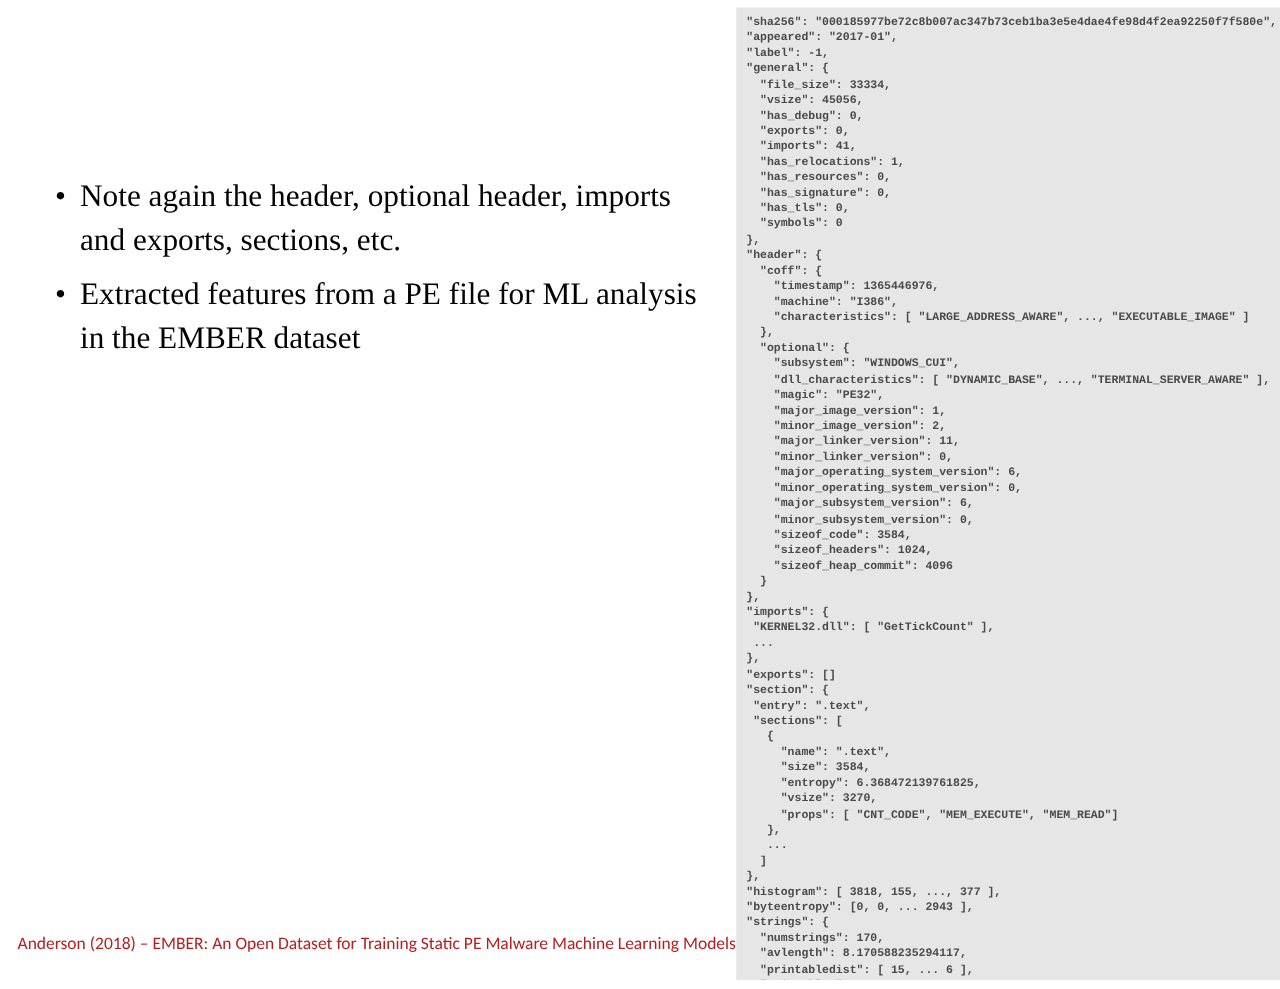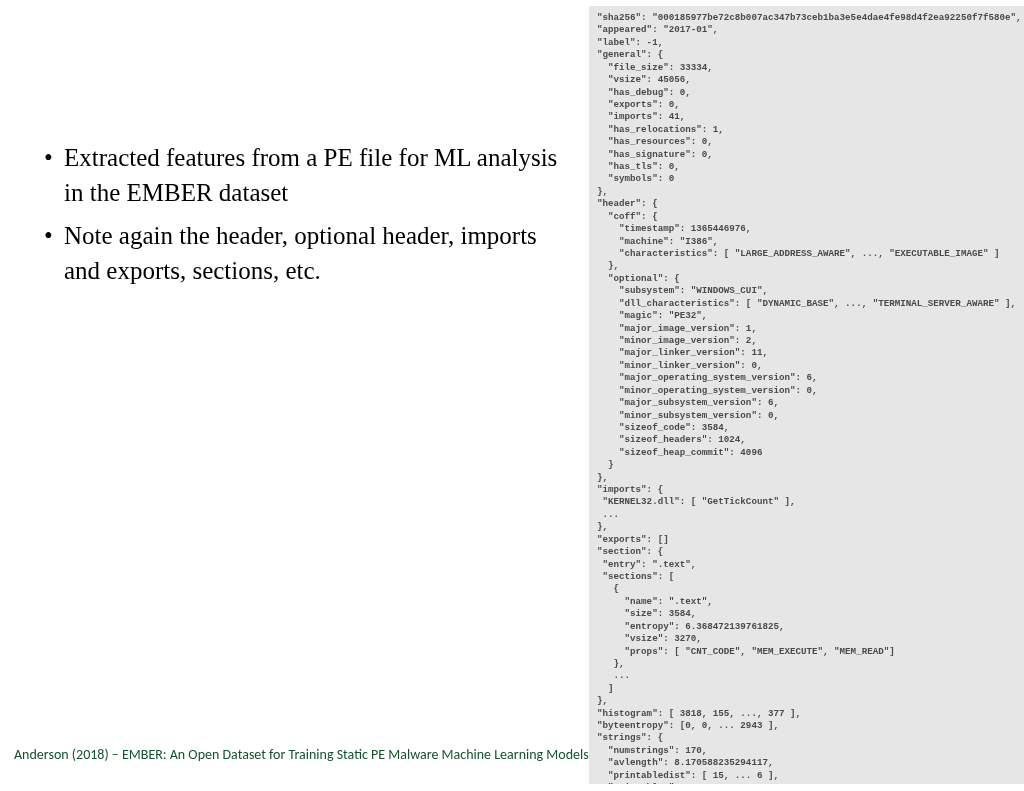--- a/index.html
+++ b/index.html
@@ -38,21 +38,21 @@
       left: 4px;
       top: 0;
       font-size: 25px;
     }
     .citation {
       position: absolute;
       left: 14px;
       bottom: 28px;
       font-family: Calibri, Arial, sans-serif;
       font-size: 14px;
-      color: #14532d;
+      color: #b91c1c;
     }
     .code-panel {
       position: absolute;
       right: 0;
       top: 6px;
       width: 435px;
       height: 778px;
       background: #e6e6e6;
       padding: 6px 8px;
       overflow: hidden;
@@ -64,22 +64,22 @@
       color: #4a4a4a;
       white-space: pre;
       font-weight: bold;
     }
   </style>
 </head>
 <body>
 
 <div class="content-left">
   <ul class="bullet-list">
+    <li class="bullet-item">Note again the header, optional header, imports and exports, sections, etc.</li>
     <li class="bullet-item">Extracted features from a PE file for ML analysis in the EMBER dataset</li>
-    <li class="bullet-item">Note again the header, optional header, imports and exports, sections, etc.</li>
   </ul>
 </div>
 
 <div class="citation">Anderson (2018) – EMBER: An Open Dataset for Training Static PE Malware Machine Learning Models</div>
 
 <div class="code-panel">
   <div class="code-text">"sha256": "000185977be72c8b007ac347b73ceb1ba3e5e4dae4fe98d4f2ea92250f7f580e",
 "appeared": "2017-01",
 "label": -1,
 "general": {

